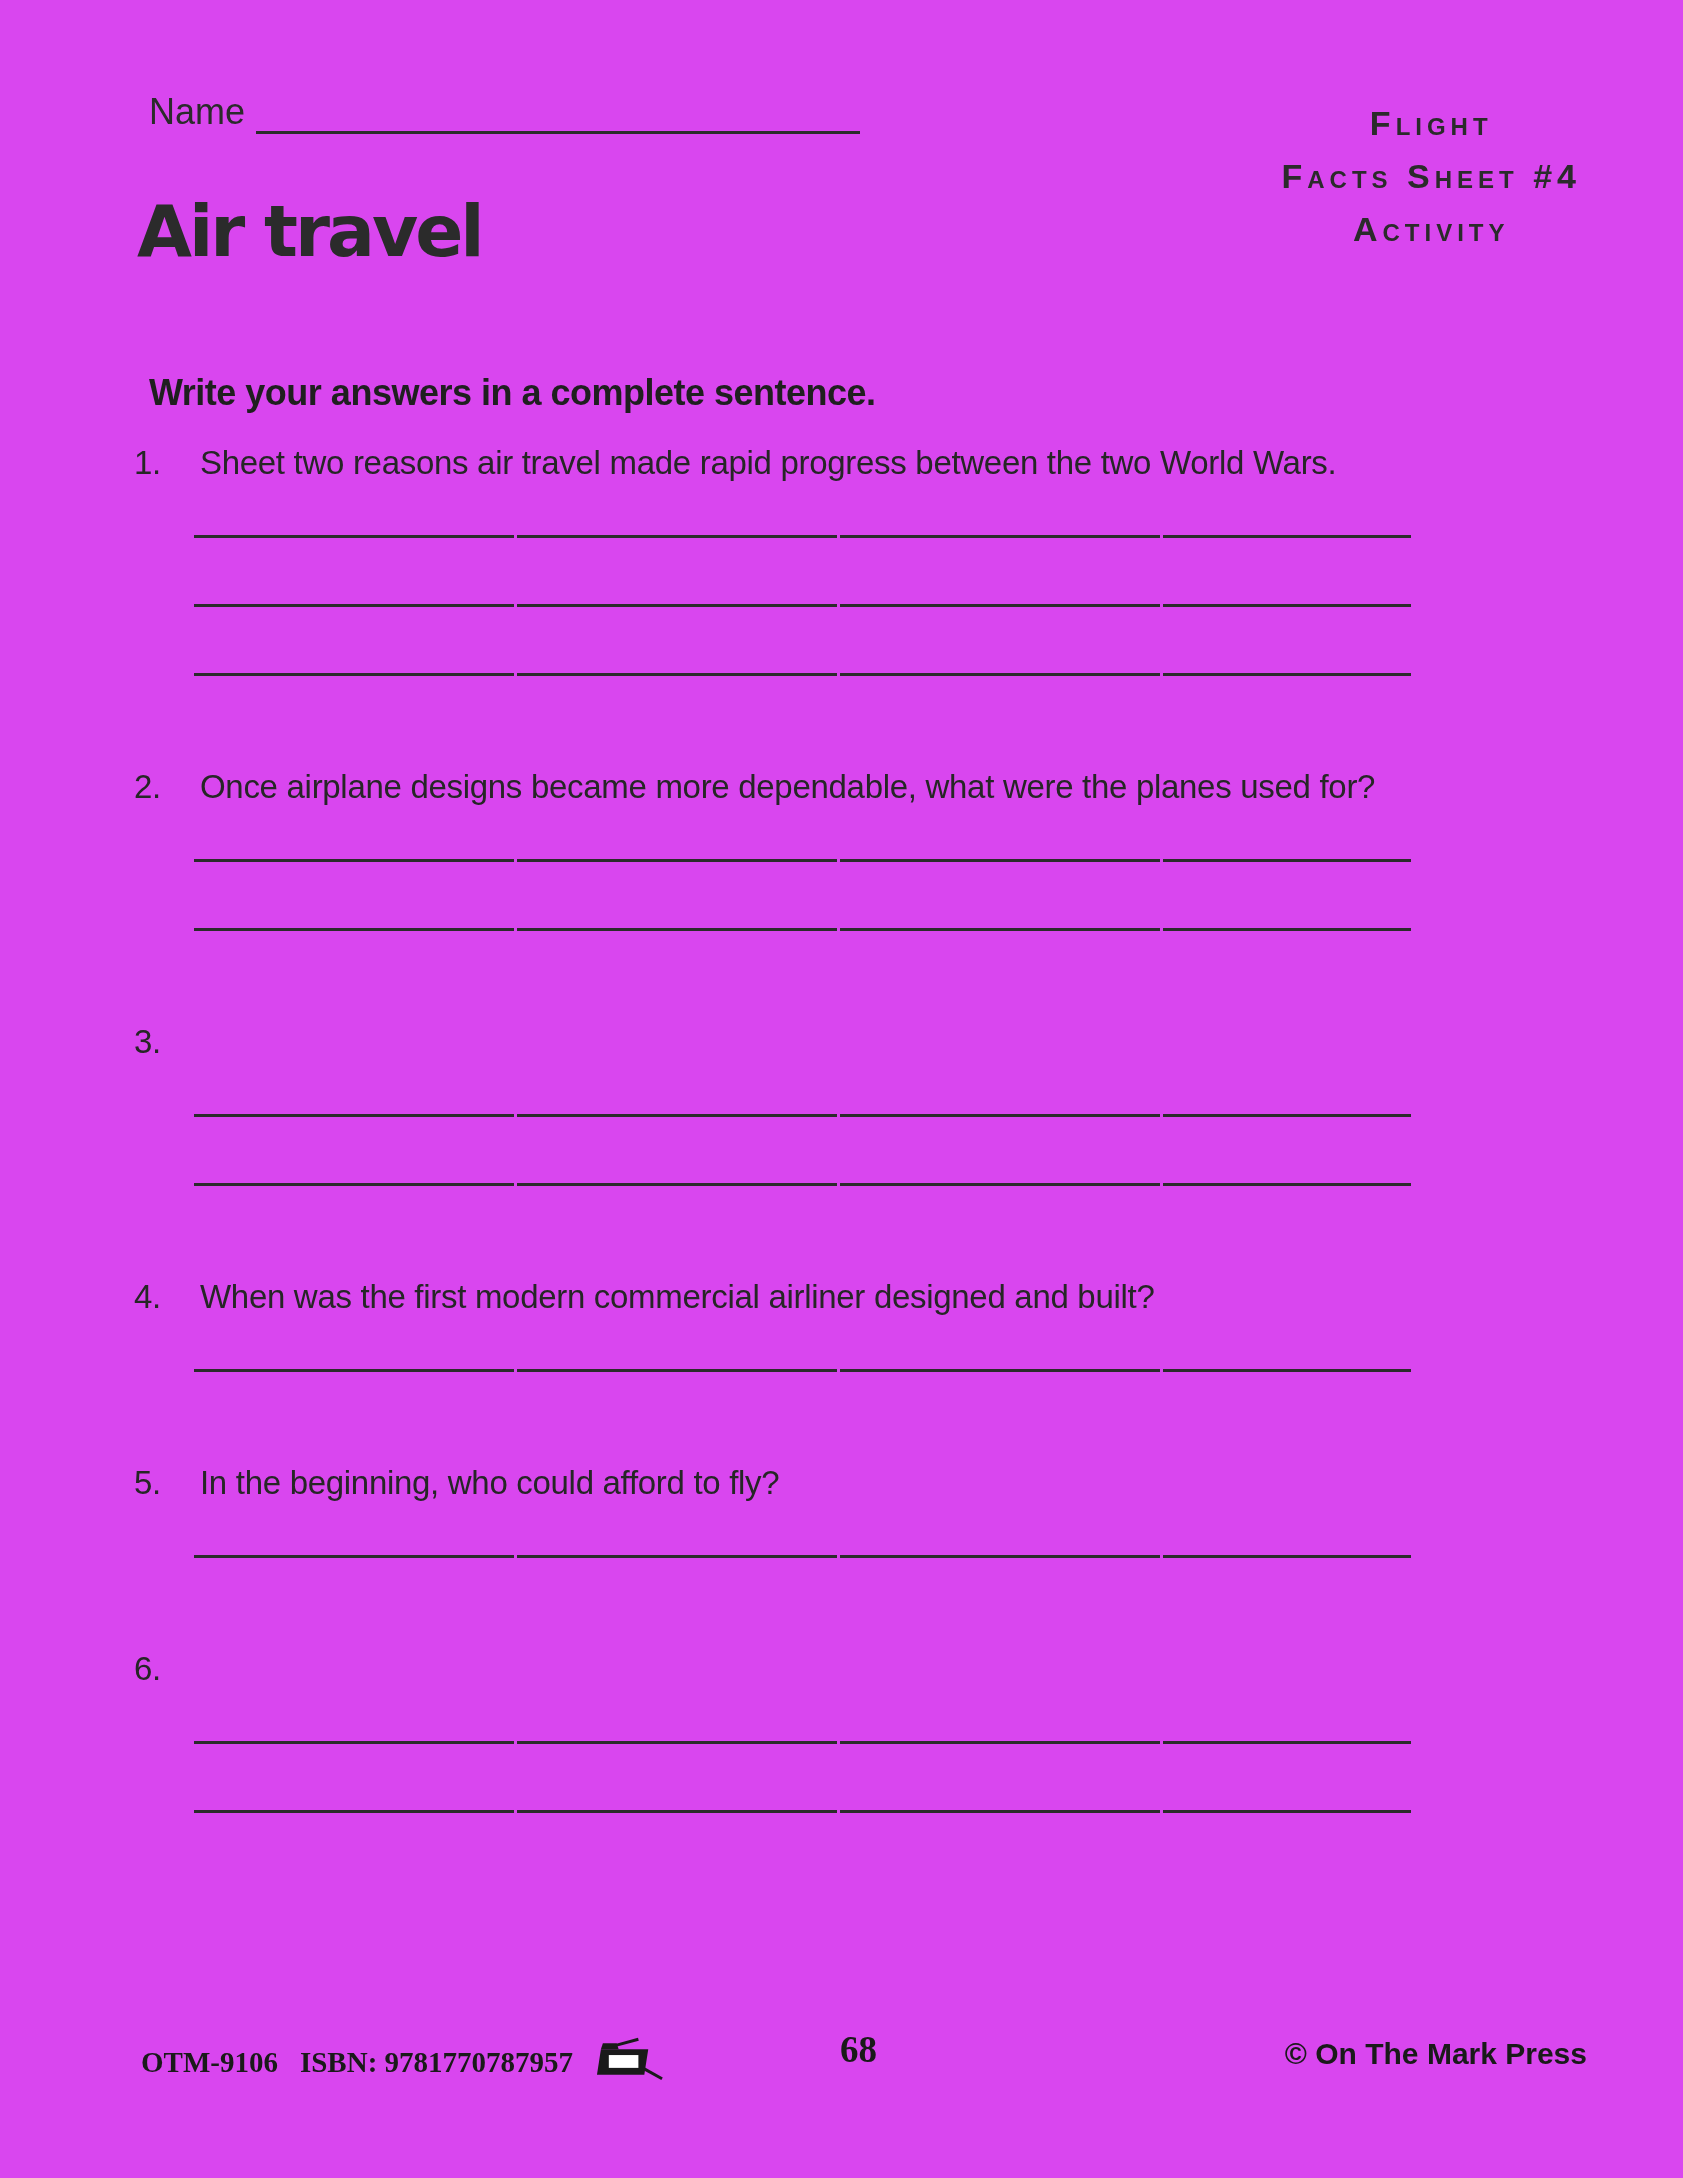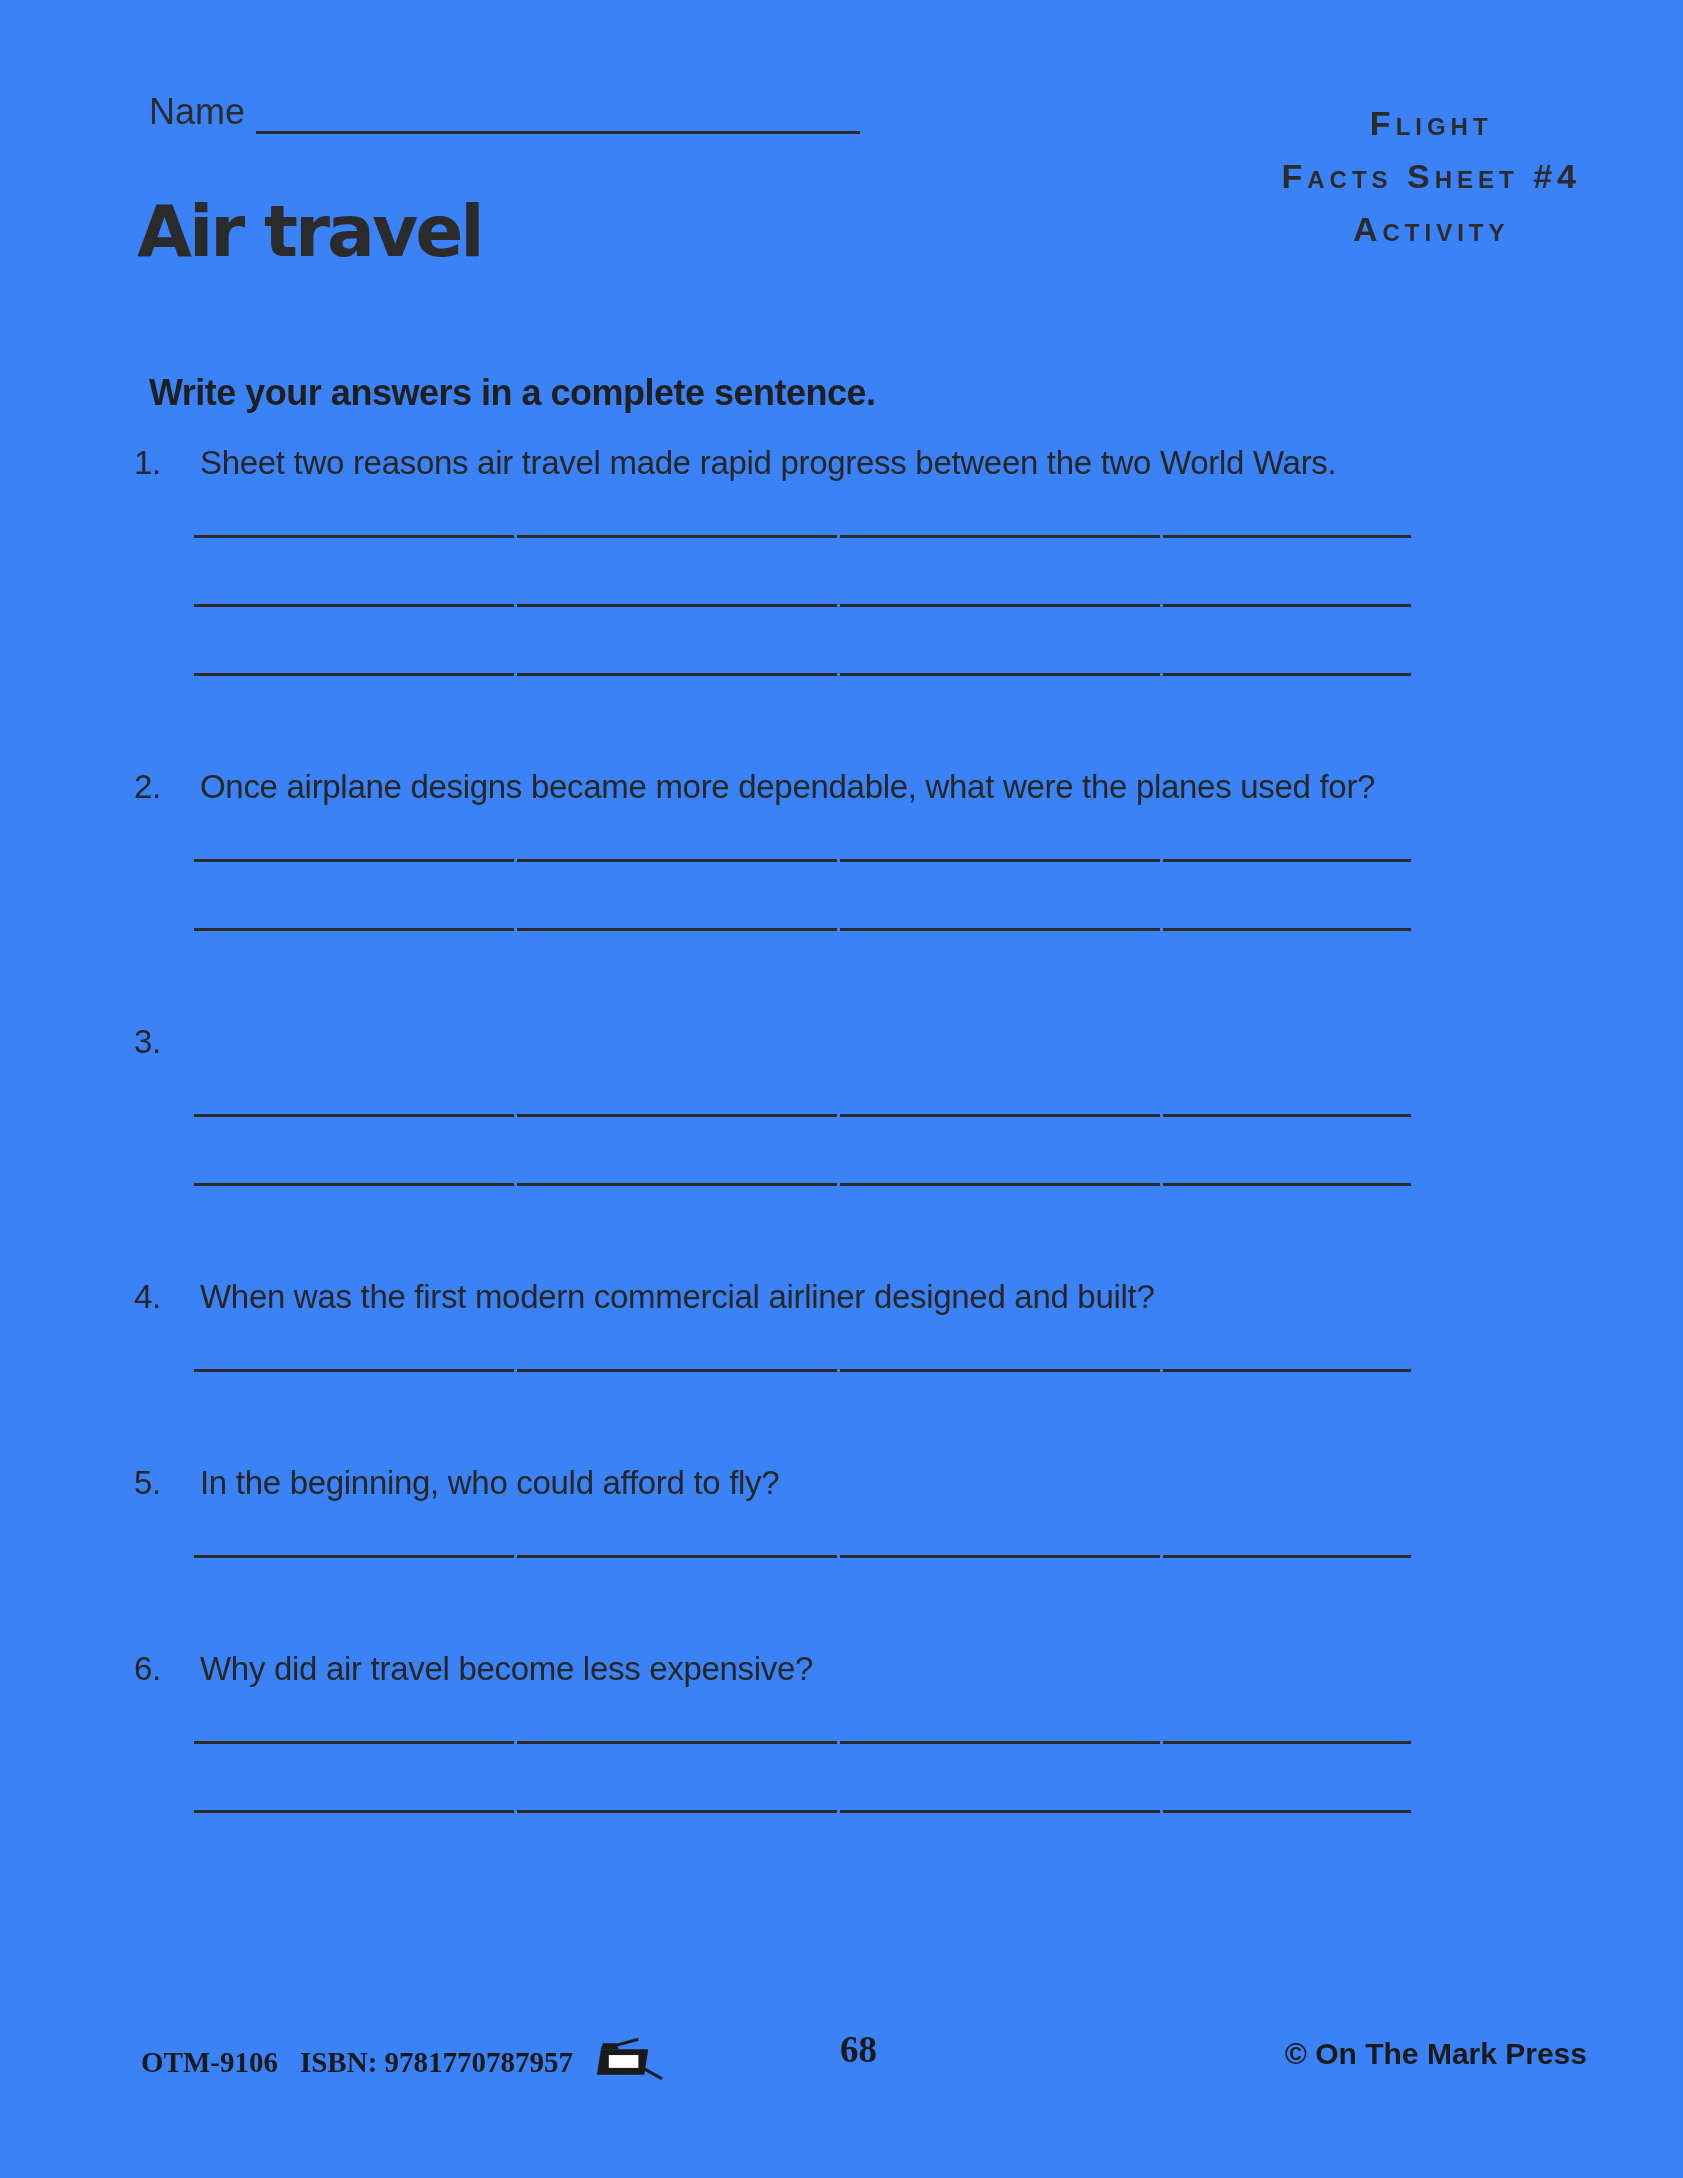--- a/index.html
+++ b/index.html
@@ -1,20 +1,20 @@
 <!DOCTYPE html>
 <html><head>
 <meta charset="utf-8">
 <style>
   html,body { margin:0; padding:0; background:#e8e8e8; }
   .page {
     position:relative;
     width:1683px; height:2178px;
     margin:0 auto;
-    background:#3b82f6;
+    background:#d946ef;
     font-family:"Liberation Sans", sans-serif;
     color:#262626;
     overflow:hidden;
   }
 
   
   .name-row { position:absolute; left:149px; top:91px; }
   .name-label { font-size:36px; color:#2b2b2b; }
   .name-line {
     position:absolute; left:107px; top:40px;
@@ -178,21 +178,20 @@
       <div class="answer-lines">
           <div class="answer-line">
             <div class="rule"></div>
           </div>
         </div>
     </div>
 
     <div class="question">
       <div class="q-row">
         <span class="q-num">6.</span>
-        <span class="q-text">Why did air travel become less expensive?</span>
       </div>
       <div class="answer-lines">
           <div class="answer-line">
             <div class="rule"></div>
           </div>
           <div class="answer-line">
             <div class="rule"></div>
           </div>
         </div>
     </div>

